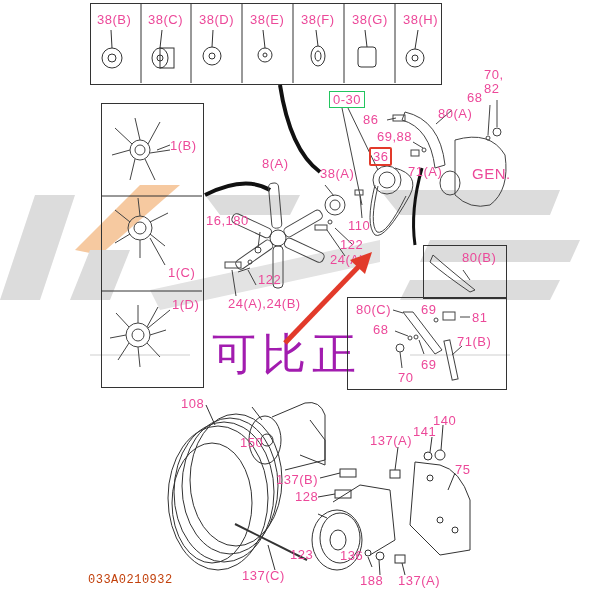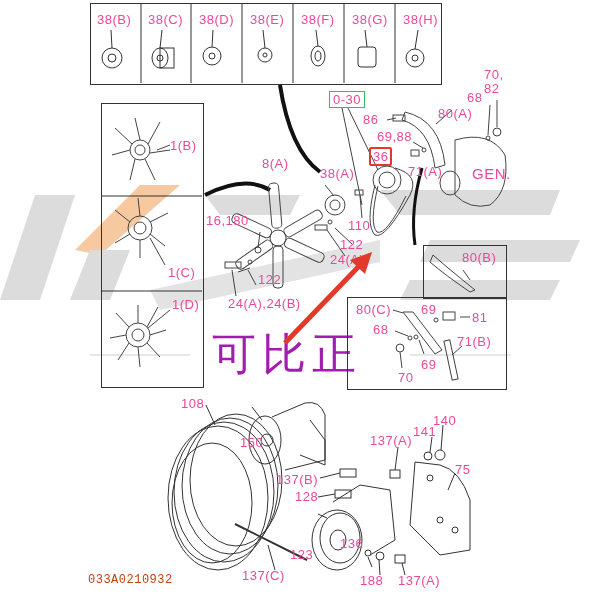--- a/index.html
+++ b/index.html
@@ -290,17 +290,17 @@
 <div class="lbl" style="left:181px;top:396px;">108</div>
 <div class="lbl" style="left:240px;top:394px;margin-top:41px;">150</div>
 <div class="lbl" style="left:413px;top:424px;">141</div>
 <div class="lbl" style="left:433px;top:413px;">140</div>
 <div class="lbl" style="left:370px;top:433px;">137(A)</div>
 <div class="lbl" style="left:455px;top:462px;">75</div>
 <div class="lbl" style="left:276px;top:472px;">137(B)</div>
 <div class="lbl" style="left:295px;top:489px;">128</div>
 <div class="lbl" style="left:290px;top:507px;margin-top:40px;">123</div>
 <div class="lbl" style="left:242px;top:568px;">137(C)</div>
-<div class="lbl" style="left:340px;top:536px;">136</div>
+<div class="lbl" style="left:340px;top:548px;">136</div>
 <div class="lbl" style="left:360px;top:573px;">188</div>
 <div class="lbl" style="left:398px;top:573px;">137(A)</div>
 
 <div class="lbl" style="left:88px;top:573px;font-size:12px;color:#c2410c;font-family:Liberation Mono, monospace;">033A0210932</div>
 
 </body></html>

